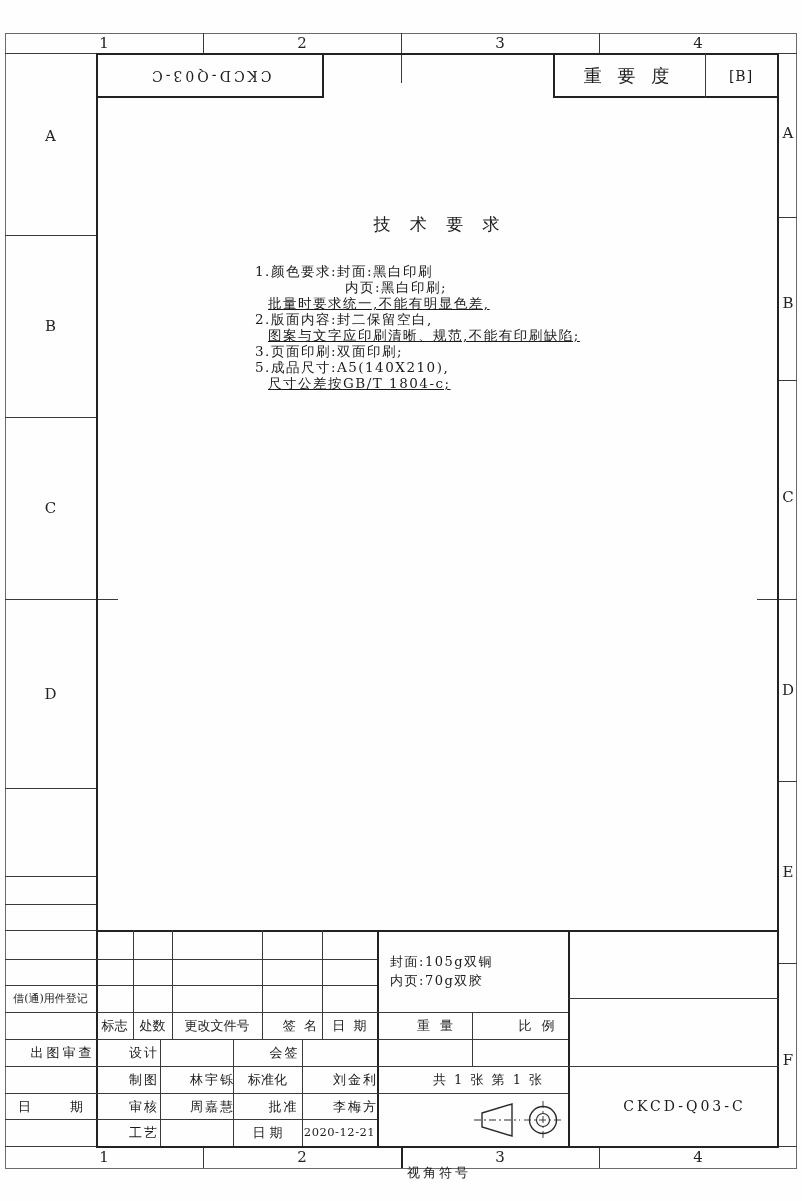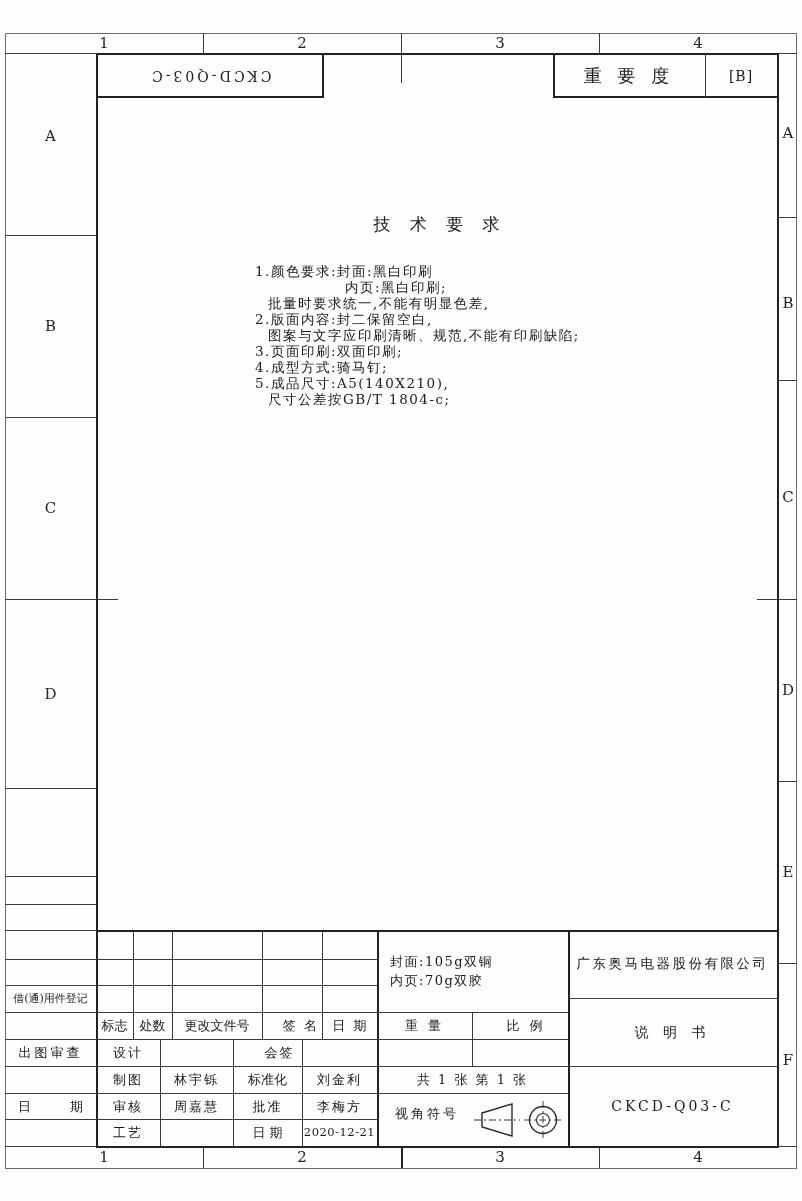--- a/index.html
+++ b/index.html
@@ -12,29 +12,29 @@
   .vl { position:absolute; width:1px; background:#3a3a3a; }
   .hl.thick { height:2px; background:#222; }
   .vl.thick { width:2px; background:#222; }
   .hl.thin, .vl.thin { background:#6a6a6a; }
   .box { position:absolute; border:2px solid #222; box-sizing:border-box; }
   .cell {
     position:absolute; display:flex; align-items:center; justify-content:center;
     font-size:13px; white-space:pre; line-height:1;
   }
   .zone { font-size:15px; color:#222; }
-  .ls2 { letter-spacing:2px; }
-  .ls3 { letter-spacing:3px; }
+  .ls2 { letter-spacing:2px;margin-left:16px; }
+  .ls3 { letter-spacing:3px;margin-left:12px; }
   .ls5 { letter-spacing:5px; }
   .rot180 { display:inline-block; transform:rotate(180deg); letter-spacing:3px; font-size:14px; }
   .tech-title { font-size:17px; letter-spacing:7px; }
   .tech-body { position:absolute; left:255px; top:264px; width:330px; }
   .t-line { height:16px; display:flex; align-items:center; white-space:pre;
             font-size:13.5px; letter-spacing:1.5px; }
-  .ind1 { padding-left:13px; }
+  .ind1 { padding-left:13px;text-decoration:underline; }
   .ind6 { padding-left:90px; }
   .paper { flex-direction:column; align-items:flex-start; justify-content:center; }
   .paper div { height:19px; display:flex; align-items:center; letter-spacing:1.5px; }
   .small { font-size:11.5px; letter-spacing:0.5px; }
 </style>
 </head>
 <body>
 
 <div class="page">
 
@@ -115,21 +115,20 @@
   <div class="cell" style="left:705px;top:53px;width:72px;height:45px;font-size:14px;letter-spacing:1px;">[B]</div>
 
   <div class="cell tech-title" style="left:340px;top:212px;width:200px;height:24px;">技 术 要 求</div>
   <div class="tech-body">
     <div class="t-line">1.颜色要求:封面:黑白印刷</div>
     <div class="t-line ind6">内页:黑白印刷;</div>
     <div class="t-line ind1">批量时要求统一,不能有明显色差,</div>
     <div class="t-line">2.版面内容:封二保留空白,</div>
     <div class="t-line ind1">图案与文字应印刷清晰、规范,不能有印刷缺陷;</div>
     <div class="t-line">3.页面印刷:双面印刷;</div>
-    <div class="t-line">4.成型方式:骑马钉;</div>
     <div class="t-line">5.成品尺寸:A5(140X210),</div>
     <div class="t-line ind1">尺寸公差按GB/T 1804-c;</div>
   </div>
 
   <div class="hl thick" style="left:96px;top:930px;width:683px;"></div>
   <div class="vl thick" style="left:377px;top:930px;height:216px;"></div>
   <div class="vl thick" style="left:568px;top:930px;height:216px;"></div>
 
   <div class="hl" style="left:96px;top:959px;width:281px;"></div>
   <div class="hl" style="left:96px;top:985px;width:281px;"></div>
@@ -151,52 +150,50 @@
 
   <div class="cell" style="left:96px;top:1012px;width:37px;height:27px;text-align:center;">标志</div>
   <div class="cell" style="left:133px;top:1012px;width:39px;height:27px;">处数</div>
   <div class="cell" style="left:172px;top:1012px;width:90px;height:27px;">更改文件号</div>
   <div class="cell" style="left:262px;top:1012px;width:60px;height:27px;margin-left:8px;">签  名</div>
   <div class="cell" style="left:322px;top:1012px;width:55px;height:27px;">日  期</div>
   <div class="cell ls3" style="left:377px;top:1012px;width:95px;height:27px;">重 量</div>
   <div class="cell ls3" style="left:472px;top:1012px;width:108px;height:27px;">比 例</div>
 
   <div class="cell ls2" style="left:96px;top:1039px;width:64px;height:27px;">设计</div>
-  <div class="cell ls2" style="left:245px;top:1039px;width:69px;height:27px;">会签</div>
+  <div class="cell ls2" style="left:234px;top:1039px;width:69px;height:27px;">会签</div>
 
   <div class="cell ls2" style="left:96px;top:1066px;width:64px;height:27px;">制图</div>
   <div class="cell ls2" style="left:160px;top:1066px;width:73px;height:27px;">林宇铄</div>
   <div class="cell" style="left:233px;top:1066px;width:69px;height:27px;">标准化</div>
   <div class="cell ls2" style="left:302px;top:1066px;width:75px;height:27px;">刘金利</div>
 
   <div class="cell ls2" style="left:96px;top:1093px;width:64px;height:26px;">审核</div>
   <div class="cell ls2" style="left:160px;top:1093px;width:73px;height:26px;">周嘉慧</div>
   <div class="cell ls2" style="left:233px;top:1093px;width:69px;height:26px;">批准</div>
   <div class="cell ls2" style="left:302px;top:1093px;width:75px;height:26px;">李梅方</div>
 
   <div class="cell ls2" style="left:96px;top:1119px;width:64px;height:27px;">工艺</div>
   <div class="cell" style="left:233px;top:1119px;width:69px;height:27px;">日 期</div>
   <div class="cell small" style="left:302px;top:1119px;width:75px;height:27px;">2020-12-21</div>
 
   <div class="cell paper" style="left:390px;top:930px;width:178px;height:82px;">
     <div>封面:105g双铜</div>
     <div>内页:70g双胶</div>
   </div>
   <div class="cell ls2" style="left:377px;top:1066px;width:191px;height:27px;">共 1 张 第 1 张</div>
-  <div class="cell ls3" style="left:383px;top:1087px;width:88px;height:53px;">视角符号</div>
+  <div class="cell ls3" style="left:383px;top:1146px;width:88px;height:53px;">视角符号</div>
   <svg style="position:absolute;left:468px;top:1098px;" width="95" height="44" viewBox="0 0 95 44">
     <polygon points="14,15 44,6 44,38 14,29" fill="none" stroke="#2a2a2a" stroke-width="1.4"></polygon>
     <line x1="6" y1="22" x2="52" y2="22" stroke="#2a2a2a" stroke-width="1" stroke-dasharray="7 3 2 3"></line>
     <circle cx="75" cy="22" r="13.5" fill="none" stroke="#2a2a2a" stroke-width="1.4"></circle>
     <circle cx="75" cy="22" r="6.5" fill="none" stroke="#2a2a2a" stroke-width="1.1"></circle>
     <line x1="56" y1="22" x2="94" y2="22" stroke="#2a2a2a" stroke-width="0.9" stroke-dasharray="7 3 2 3"></line>
     <line x1="75" y1="3" x2="75" y2="41" stroke="#2a2a2a" stroke-width="0.9" stroke-dasharray="7 3 2 3"></line>
   </svg>
 
-  <div class="cell" style="left:568px;top:930px;width:209px;height:68px;letter-spacing:2.5px;font-size:13.5px;">广东奥马电器股份有限公司</div>
-  <div class="cell ls5" style="left:568px;top:998px;width:209px;height:68px;font-size:14px;">说 明 书</div>
   <div class="cell ls3" style="left:568px;top:1066px;width:209px;height:80px;font-size:14px;">CKCD-Q03-C</div>
 
   <div class="cell" style="left:5px;top:985px;width:91px;height:27px;font-size:11px;">借(通)用件登记</div>
   <div class="cell ls3" style="left:5px;top:1039px;width:91px;height:27px;">出图审查</div>
   <div class="cell" style="left:5px;top:1093px;width:91px;height:26px;">日　　　期</div>
 
 </div>
 
 </body></html>

